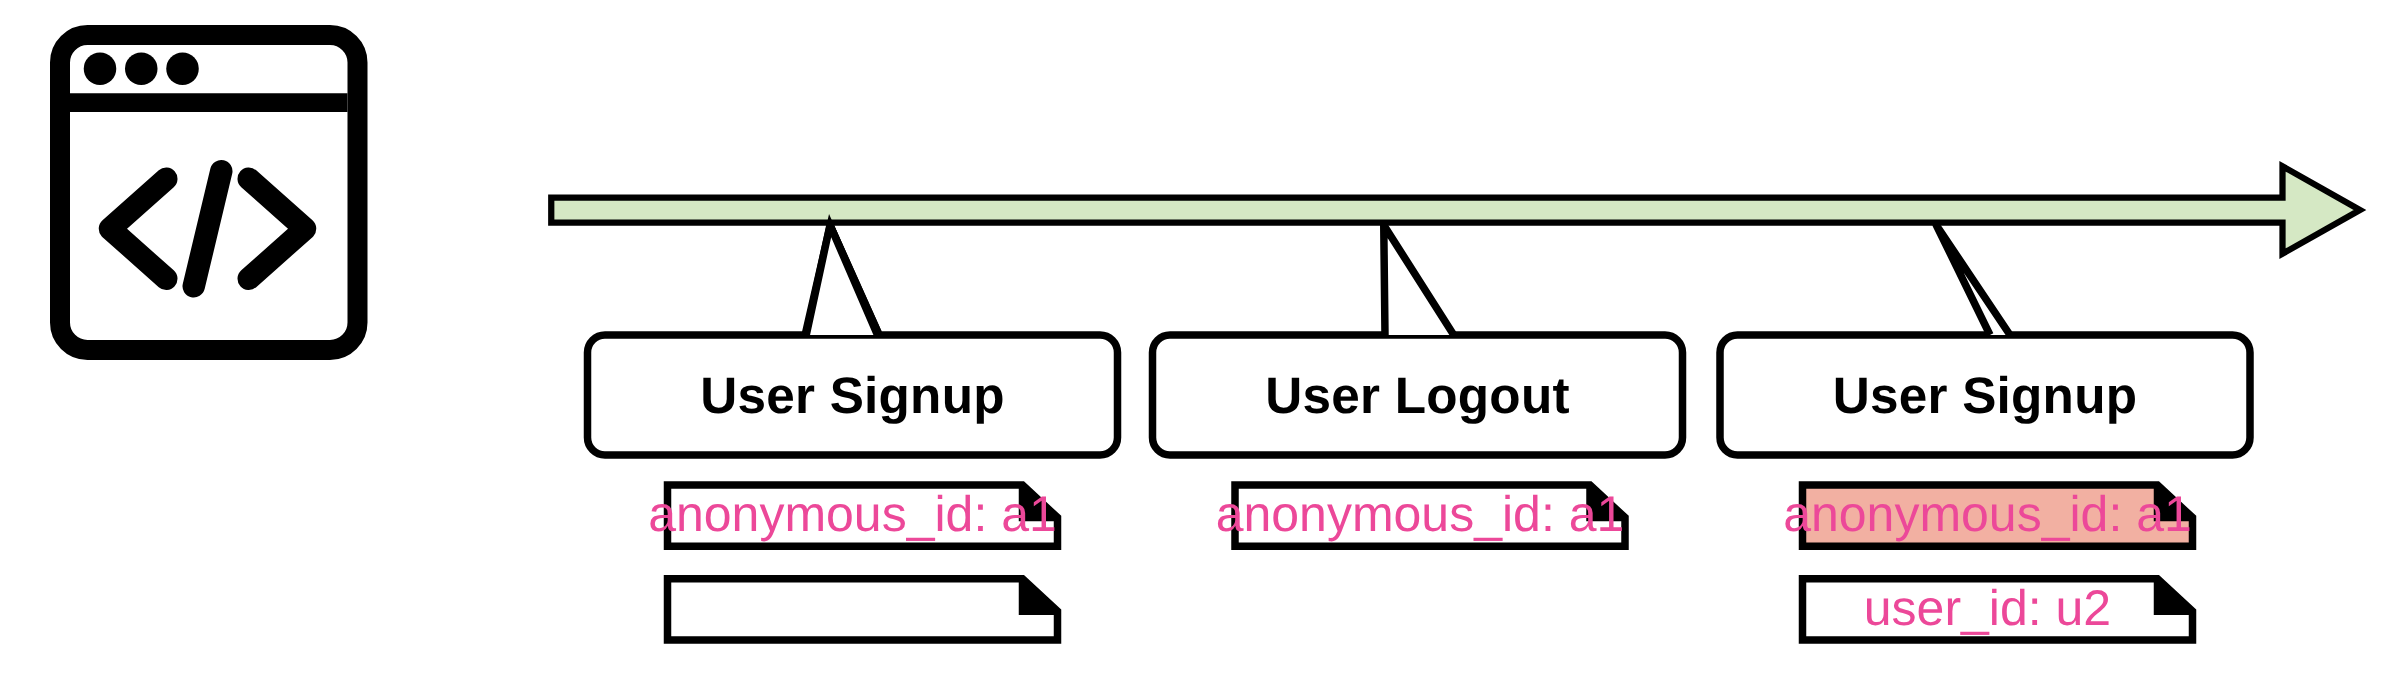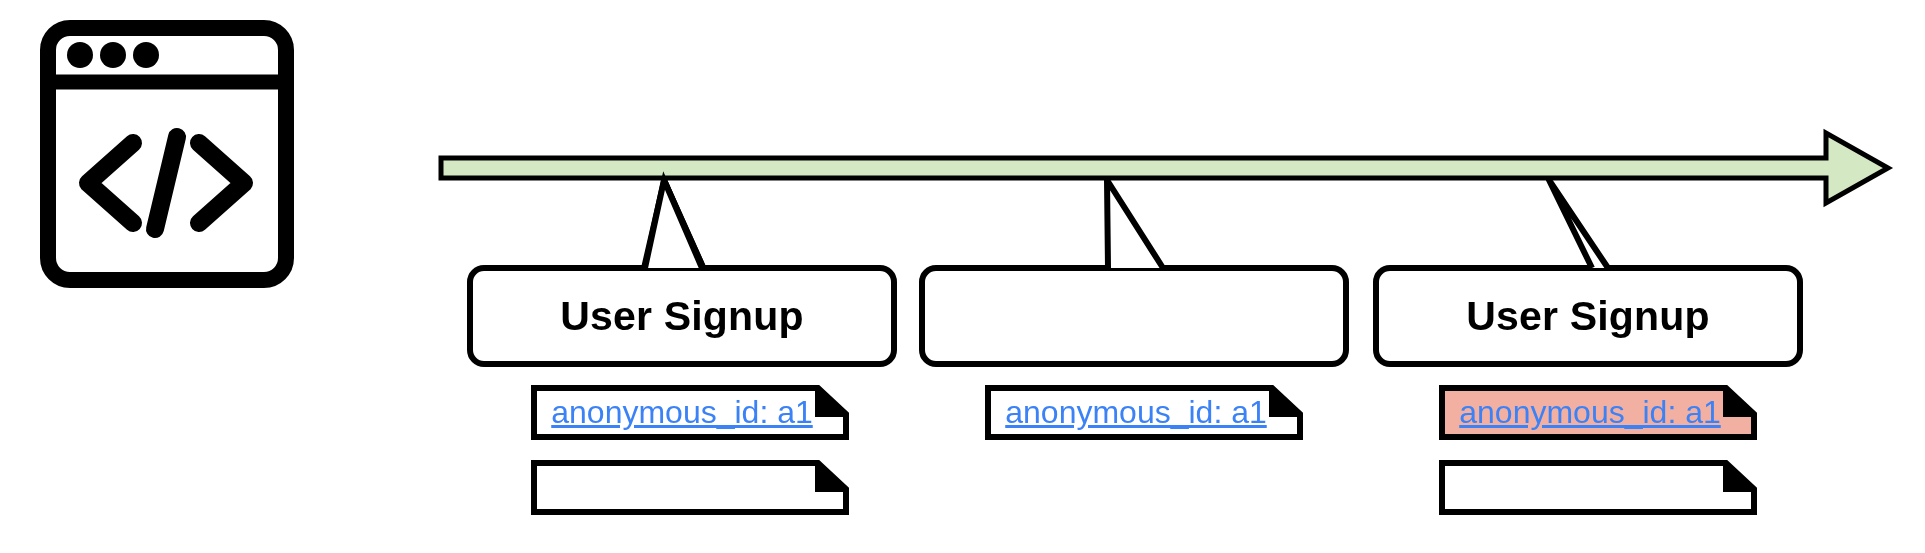--- a/index.html
+++ b/index.html
@@ -11,21 +11,21 @@
   #stage{position:relative;width:1925px;height:553px;background:#fff;}
   #canvas{position:absolute;left:0;top:0;width:1925px;height:553px;}
   .lbl{
     position:absolute;display:flex;align-items:center;justify-content:center;
     text-align:center;white-space:nowrap;pointer-events:none;
   }
   .event-label{
     font-size:41px;font-weight:bold;color:#000;letter-spacing:0.2px;
   }
   .note-label{
-    font-size:32px;font-weight:normal;color:#3b82f6;text-decoration:underline;
+    font-size:40px;font-weight:normal;color:#ec4899;
   }
 </style>
 </head>
 <body>
 
 <div id="stage">
 
   <svg id="canvas" viewBox="0 0 1925 553" xmlns="http://www.w3.org/2000/svg">
 
     <g>
@@ -124,21 +124,23 @@
       <path d="M 1726 388 L 1726 414 L 1754 414" fill="#000000" stroke="#000000" stroke-width="6" stroke-linejoin="miter"></path>
     </g>
 
     <g>
       <path d="M 1442 463 H 1726 L 1754 489 V 512 H 1442 Z" fill="#ffffff" stroke="#000000" stroke-width="6" stroke-linejoin="miter"></path>
       <path d="M 1726 463 L 1726 489 L 1754 489" fill="#000000" stroke="#000000" stroke-width="6" stroke-linejoin="miter"></path>
     </g>
   </svg>
 
   <div class="lbl event-label" style="left:484px;top:268px;width:396px;height:96px;">User Signup</div>
+  <div class="lbl event-label" style="left:936px;top:268px;width:396px;height:96px;">User Logout</div>
   <div class="lbl event-label" style="left:1390px;top:268px;width:396px;height:96px;">User Signup</div>
 
   <div class="lbl note-label" style="left:534px;top:388px;width:296px;height:49px;">anonymous_id: a1</div>
 
   <div class="lbl note-label" style="left:988px;top:388px;width:296px;height:49px;">anonymous_id: a1</div>
 
   <div class="lbl note-label" style="left:1442px;top:388px;width:296px;height:49px;">anonymous_id: a1</div>
+  <div class="lbl note-label" style="left:1442px;top:463px;width:296px;height:49px;">user_id: u2</div>
 
 </div>
 
 </body></html>

